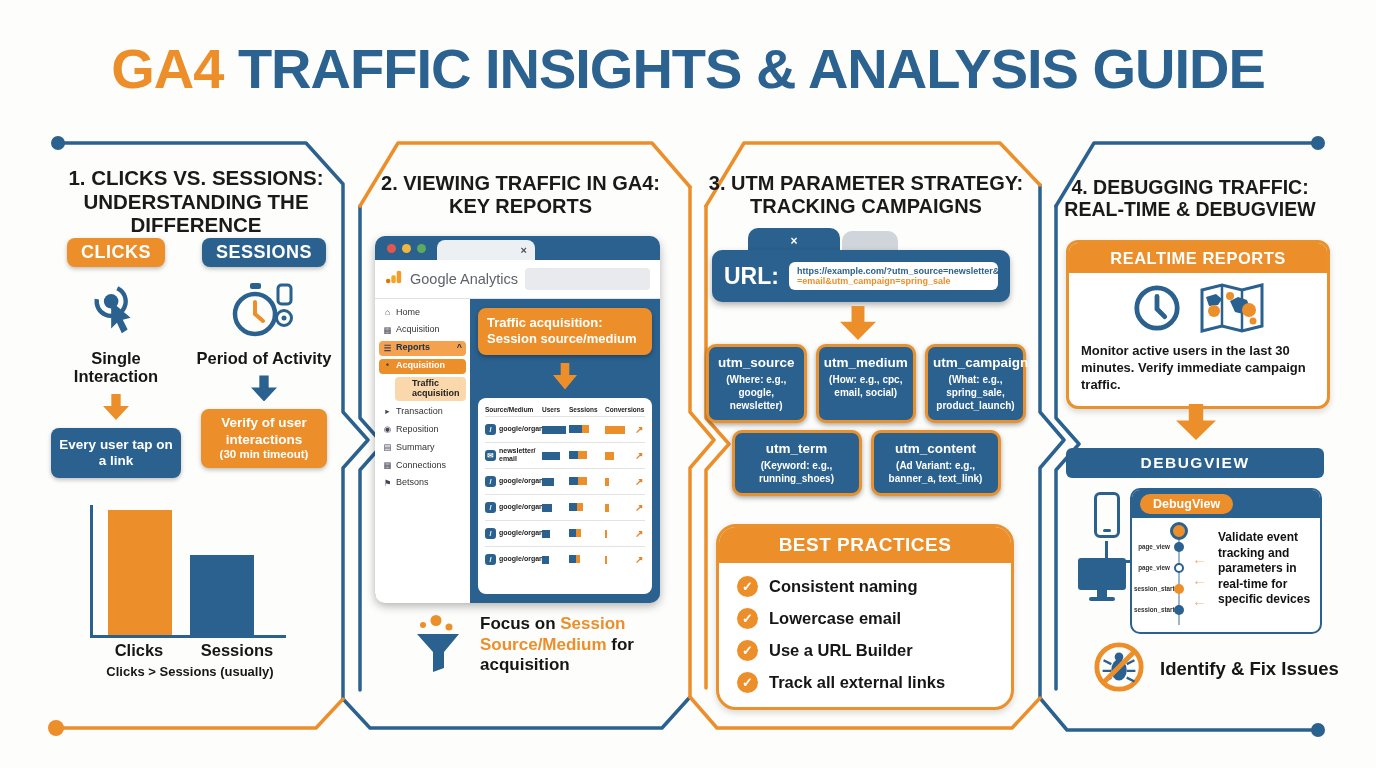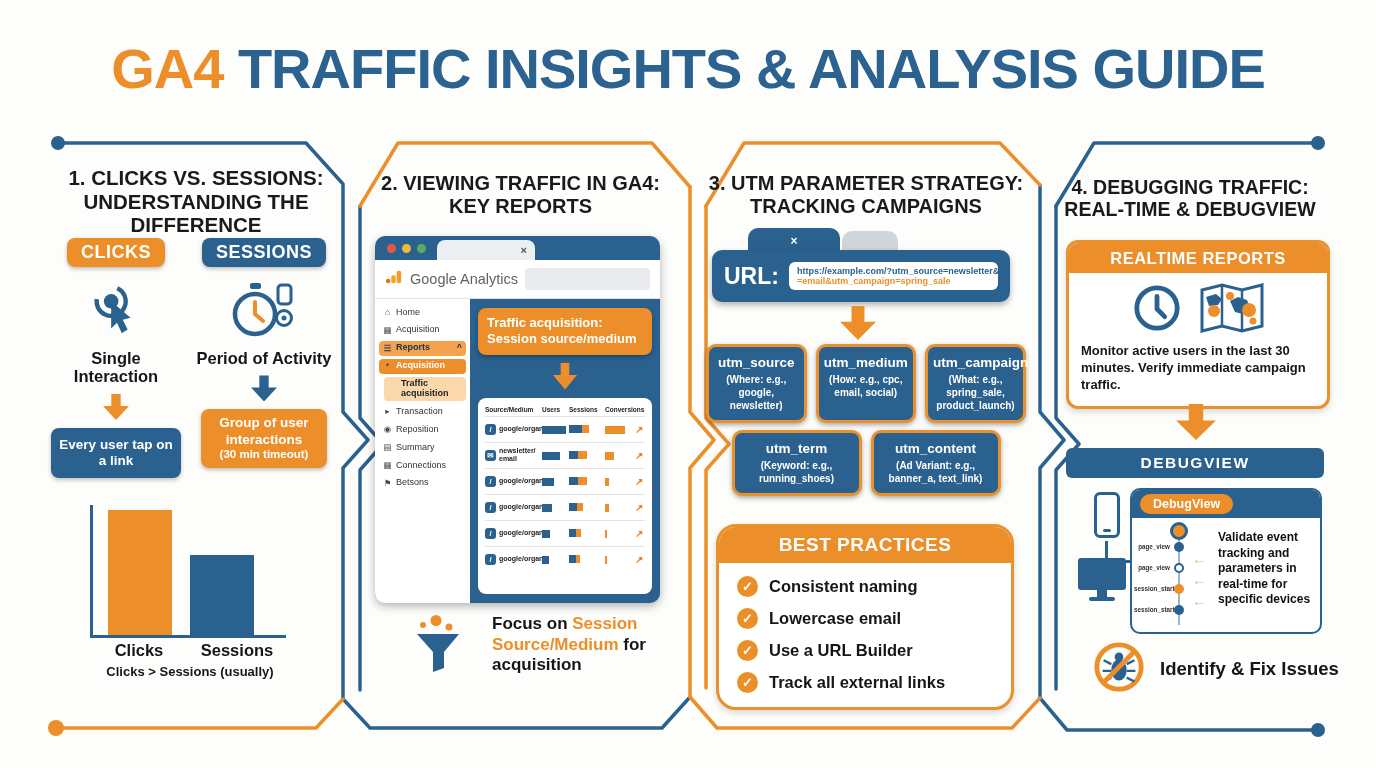--- a/index.html
+++ b/index.html
@@ -56,37 +56,37 @@
   .brand{font-size:14.5px;color:#5f6368;white-space:nowrap;}
   .searchpill{flex:1;height:22px;background:#e8eaed;border-radius:4px;}
   .win-body{display:flex;height:304px;border-radius:0 0 10px 10px;overflow:hidden;}
   .side{width:95px;background:#fff;padding:6px 4px;display:flex;flex-direction:column;gap:3px;
     font-size:9px;color:#333;box-sizing:border-box;}
   .side-item{display:flex;align-items:center;gap:4px;padding:2.5px 4px;border-radius:4px;line-height:1.1;}
   .side-item .ic{width:9px;font-size:8.5px;color:#445;text-align:center;flex:none;}
   .side-item .caret{margin-left:auto;font-weight:700;}
   .st-orange{background:#F4A24F;font-weight:700;color:#17324d;}
   .st-selected{background:#EC8F2B;color:#fff;font-weight:700;}
-  .st-light{background:#FAD8AC;font-weight:700;color:#222;margin-left:5px;}
+  .st-light{background:#FAD8AC;font-weight:700;color:#222;margin-left:16px;}
   .gamain{flex:1;background:#2B618E;padding:9px 8px;display:flex;flex-direction:column;box-sizing:border-box;}
   .banner{background:#EC8F2B;border-radius:8px;padding:7px 9px;color:#fff;font-weight:800;
     font-size:13px;line-height:1.25;box-shadow:0 2px 4px rgba(0,0,0,.3);}
   .m-arrow{width:24px;height:27px;margin:8px auto;}
   .card{background:#fff;border-radius:8px;flex:1;padding:6px 7px 4px;box-sizing:border-box;}
   .thead{display:flex;align-items:center;font-size:6.5px;font-weight:800;color:#222;padding:2px 0 3px;}
   .thead .h-src{width:57px;} .thead .h-users{width:27px;} .thead .h-sess{width:36px;} .thead .h-conv{width:30px;}
   .trow{display:flex;align-items:center;height:25px;border-top:1px solid #e3e3e3;}
   .trow .ric{width:11px;height:11px;background:#2B618E;border-radius:3px;color:#fff;font-size:7.5px;
     display:flex;align-items:center;justify-content:center;flex:none;margin-right:3px;font-weight:700;}
   .trow .rlab{width:43px;font-size:7px;font-weight:800;color:#222;line-height:1.1;}
   .cell-u{width:27px;} .cell-s{width:36px;display:flex;} .cell-c{width:30px;}
   .bar{height:8px;display:inline-block;}
   .bar.b{background:#2B618E;} .bar.o{background:#EC8F2B;}
   .trend{font-size:10px;color:#E8822B;font-weight:800;}
-  .s2-note{position:absolute;left:412px;top:614px;display:flex;gap:26px;align-items:flex-start;}
+  .s2-note{position:absolute;left:412px;top:614px;display:flex;gap:14px;align-items:flex-start;}
   .s2-note .txt{width:185px;font-size:17px;font-weight:800;line-height:1.22;color:#161616;}
   .s2-note .hl{color:#EC8F2B;}
 
   
   .s3-tab{position:absolute;border-radius:10px 10px 0 0;}
   .s3-tab.blue{left:748px;top:228px;width:92px;height:26px;background:#2B618E;color:#fff;
     font-size:12px;font-weight:700;display:flex;align-items:center;justify-content:center;}
   .s3-tab.gray{left:842px;top:231px;width:56px;height:23px;background:#cfd5da;}
   .urlbar{position:absolute;left:712px;top:250px;width:298px;height:52px;background:#2B618E;
     border-radius:10px;display:flex;align-items:center;padding:0 12px;gap:10px;box-sizing:border-box;
@@ -206,21 +206,21 @@
           <circle cx="27" cy="33" r="20" fill="none" stroke="#2B618E" stroke-width="4.5"></circle>
           <path d="M27 21 V33 L35 40" fill="none" stroke="#EC8F2B" stroke-width="4" stroke-linecap="round"></path>
           <rect x="50" y="4" width="13" height="19" rx="3.5" fill="none" stroke="#2B618E" stroke-width="3"></rect>
           <circle cx="56" cy="37" r="7.5" fill="none" stroke="#2B618E" stroke-width="3"></circle>
           <circle cx="56" cy="37" r="2.5" fill="#2B618E"></circle>
         </svg>
       </div>
       <div class="s1-sub">Period of Activity</div>
       <div class="arr arr-sm blue"></div>
       <div class="s1-box orange">
-        <span>Group of user interactions</span>
+        <span>Verify of user interactions</span>
         <span class="note">(30 min timeout)</span>
       </div>
     </div>
   </div>
 
   <div class="s1-chart">
     <div class="yaxis"></div>
     <div class="xaxis"></div>
     <div class="s1-bar orange" id="bar-clicks" style="height: 125px;"></div>
     <div class="s1-bar blue" id="bar-sessions" style="height: 80px;"></div>

